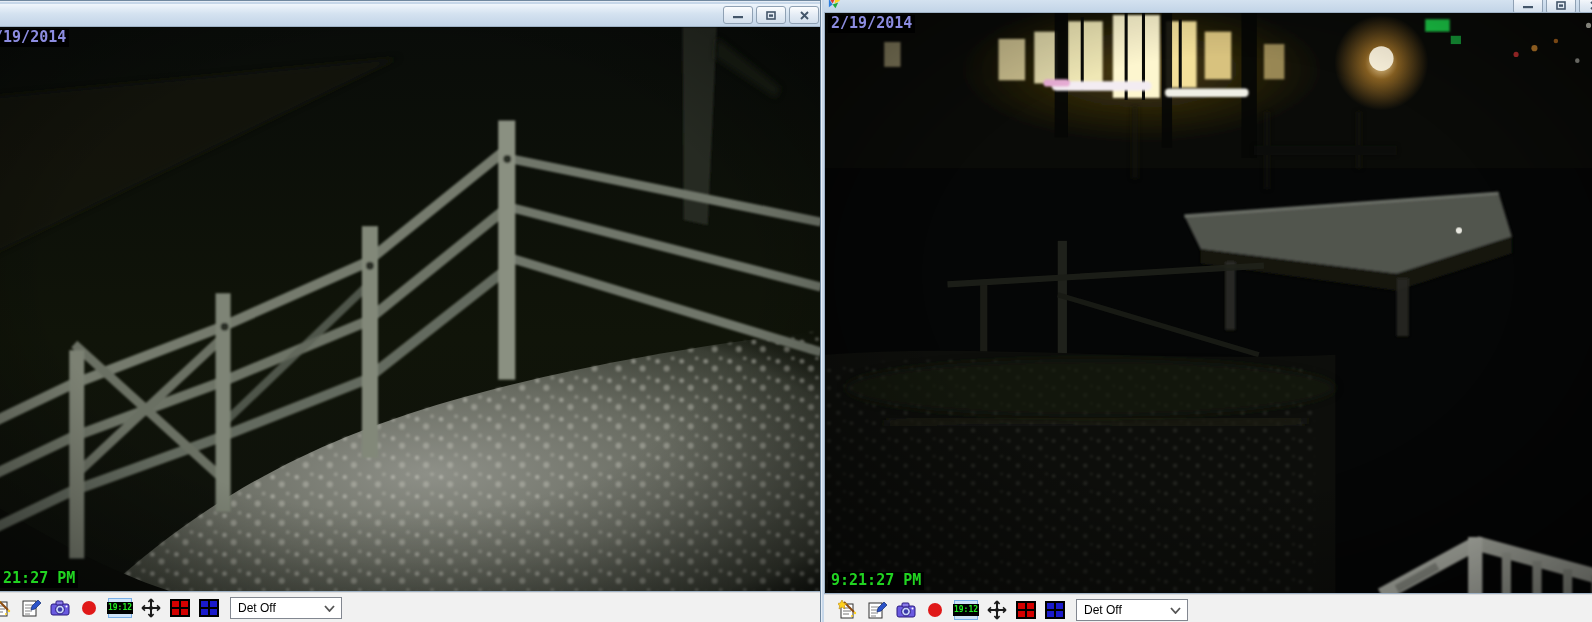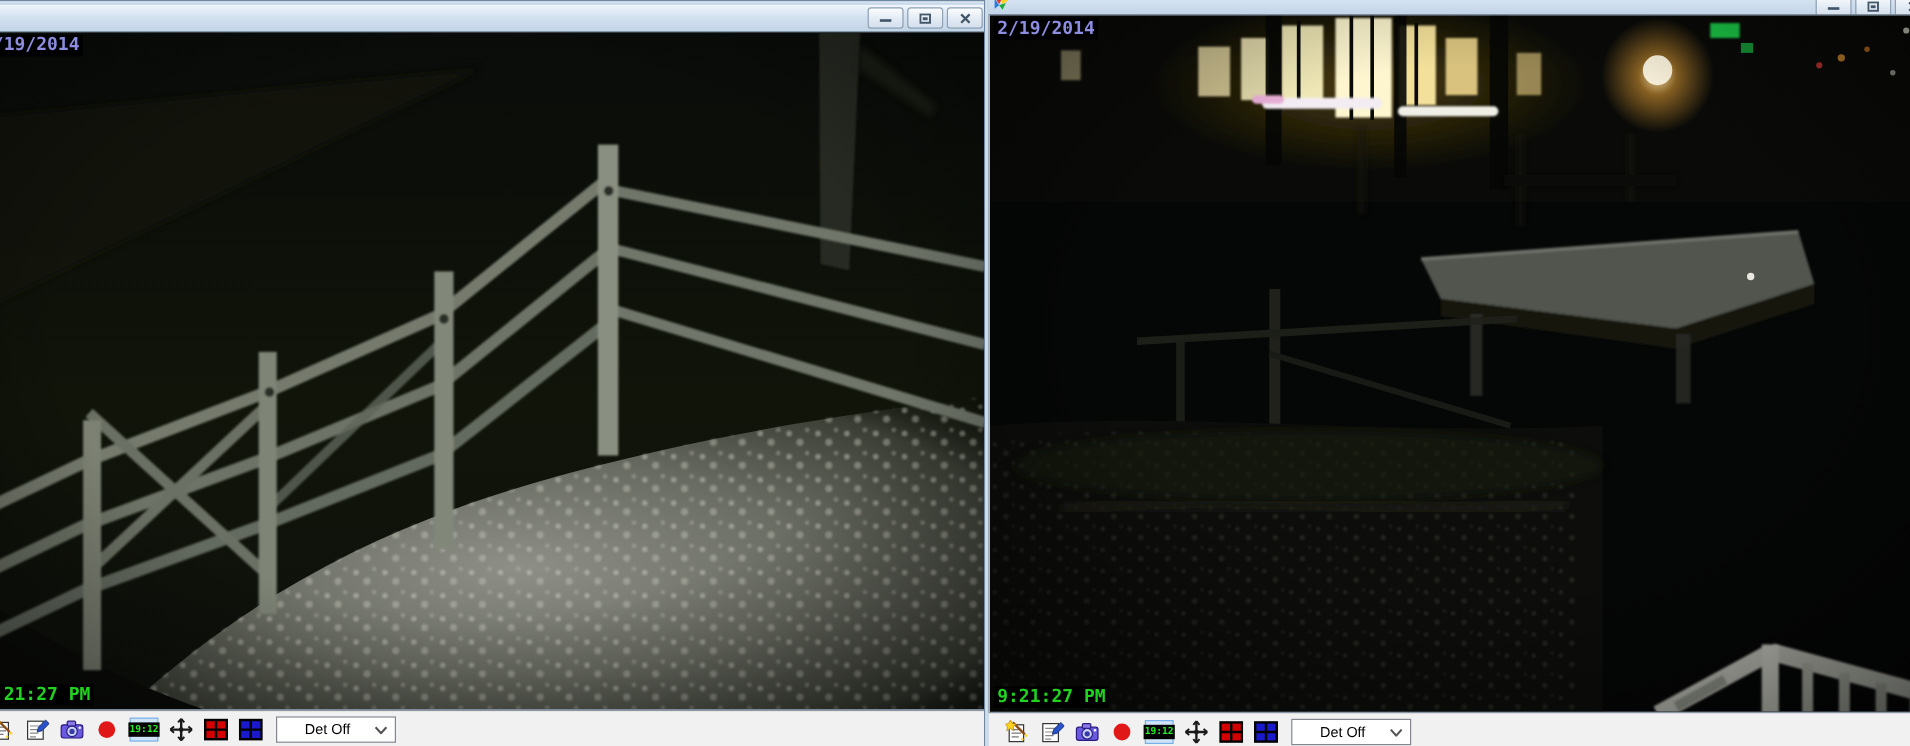--- a/index.html
+++ b/index.html
@@ -20,22 +20,22 @@
        font-family:"DejaVu Sans Mono", monospace;font-size:15px;font-weight:bold;line-height:17px;letter-spacing:0;}
   .osd.date{top:2px;left:3px;color:#8c8ce0;}
   .osd.time{bottom:3px;left:3px;color:#21d321;}
   .toolbar{flex:0 0 30px;height:30px;background:#f1f1f1;border-top:1px solid #dcdcdc;
            display:flex;align-items:center;gap:9px;padding-left:14px;}
   .ticon{width:20px;height:20px;flex:0 0 auto;display:flex;align-items:center;justify-content:center;}
   .tstamp{width:24px;height:20px;box-sizing:border-box;border:1px solid #7ab0e8;background:#cfe4f8;
           display:flex;align-items:center;justify-content:center;}
   .tstamp .lcd{background:#000;color:#22ee22;font-family:"DejaVu Sans Mono", monospace;
                font-size:8px;font-weight:bold;line-height:12px;padding:0 1px;}
-  .combo{width:100px;height:22px;box-sizing:border-box;margin-left:2px;background:#fff;border:1px solid #828790;
-         display:flex;align-items:center;justify-content:space-between;padding:0 6px 0 23px;}
+  .combo{width:112px;height:22px;box-sizing:border-box;margin-left:2px;background:#fff;border:1px solid #828790;
+         display:flex;align-items:center;justify-content:space-between;padding:0 6px 0 7px;}
   .combo .val{font-size:12px;color:#000;}
   .combo svg{flex:0 0 auto;}
 </style>
 </head>
 <body>
 
 <div id="stage">
 
   <div class="window" style="left:-26px;top:0;width:844px;height:619px;">
     <div class="titlebar">

